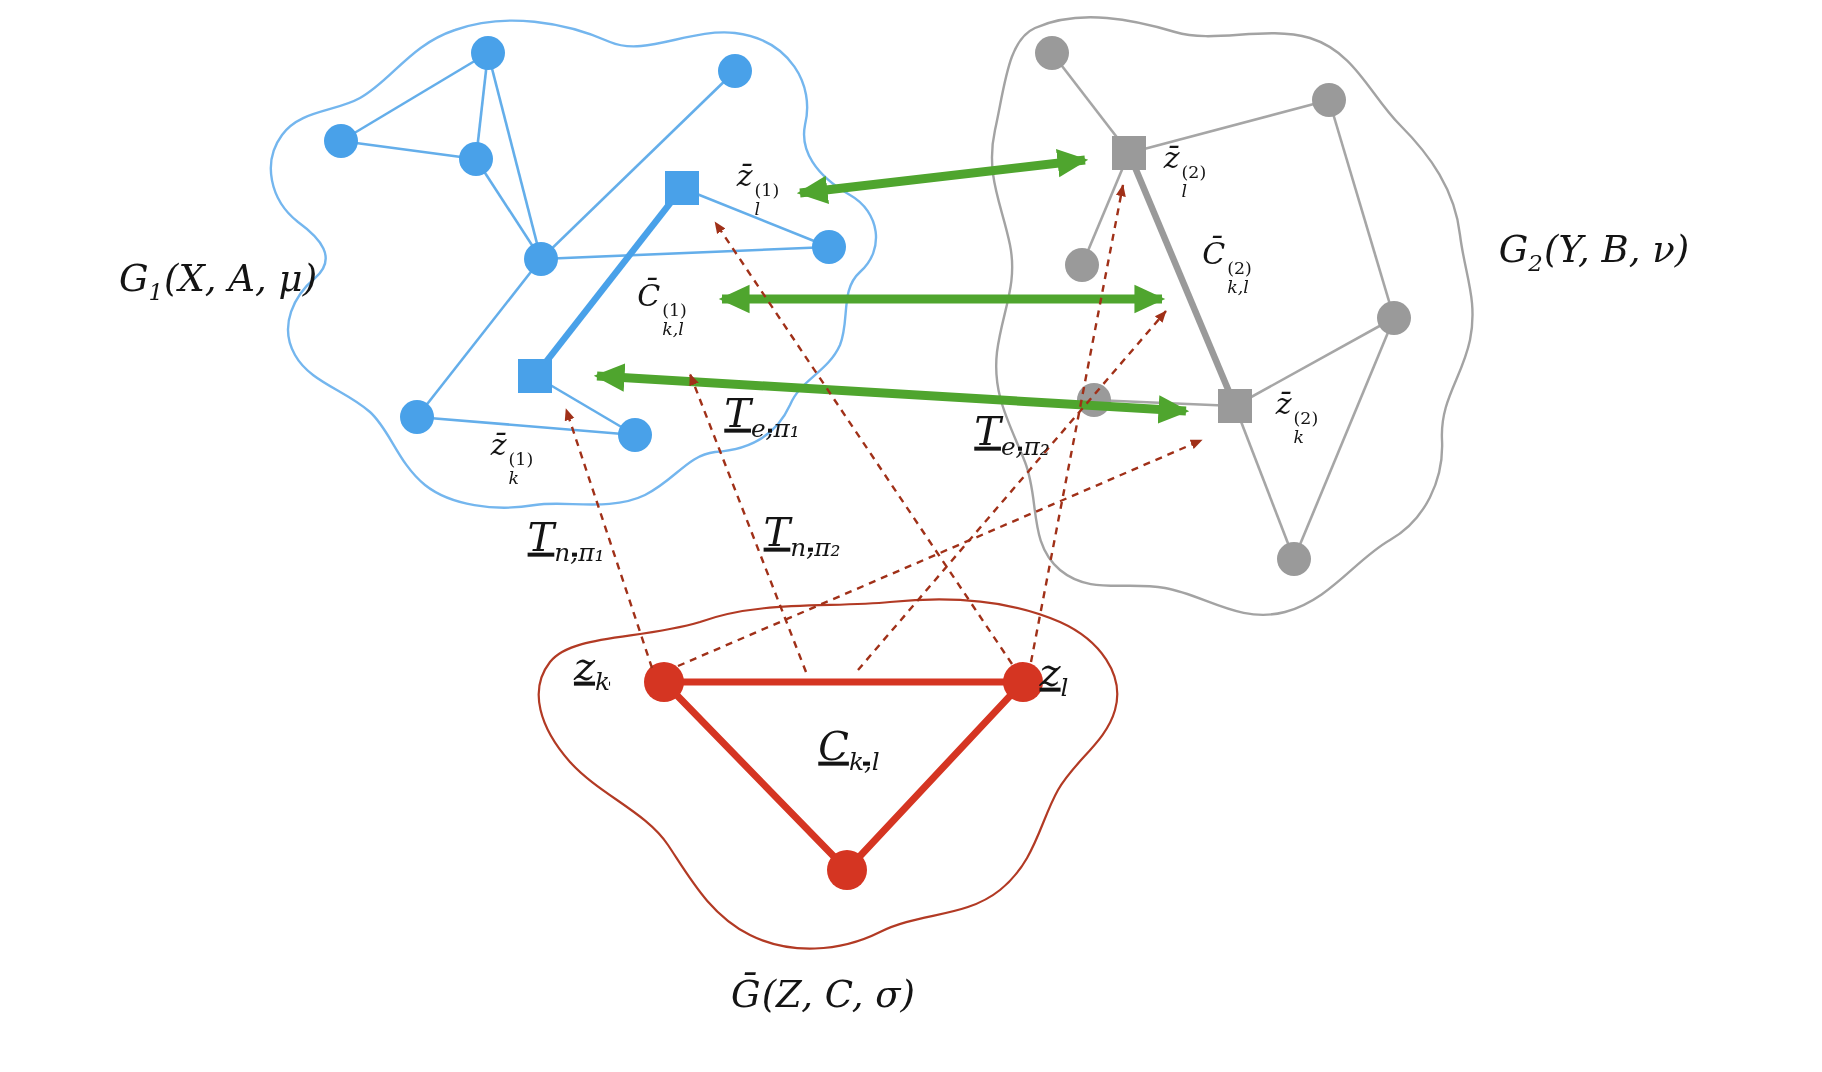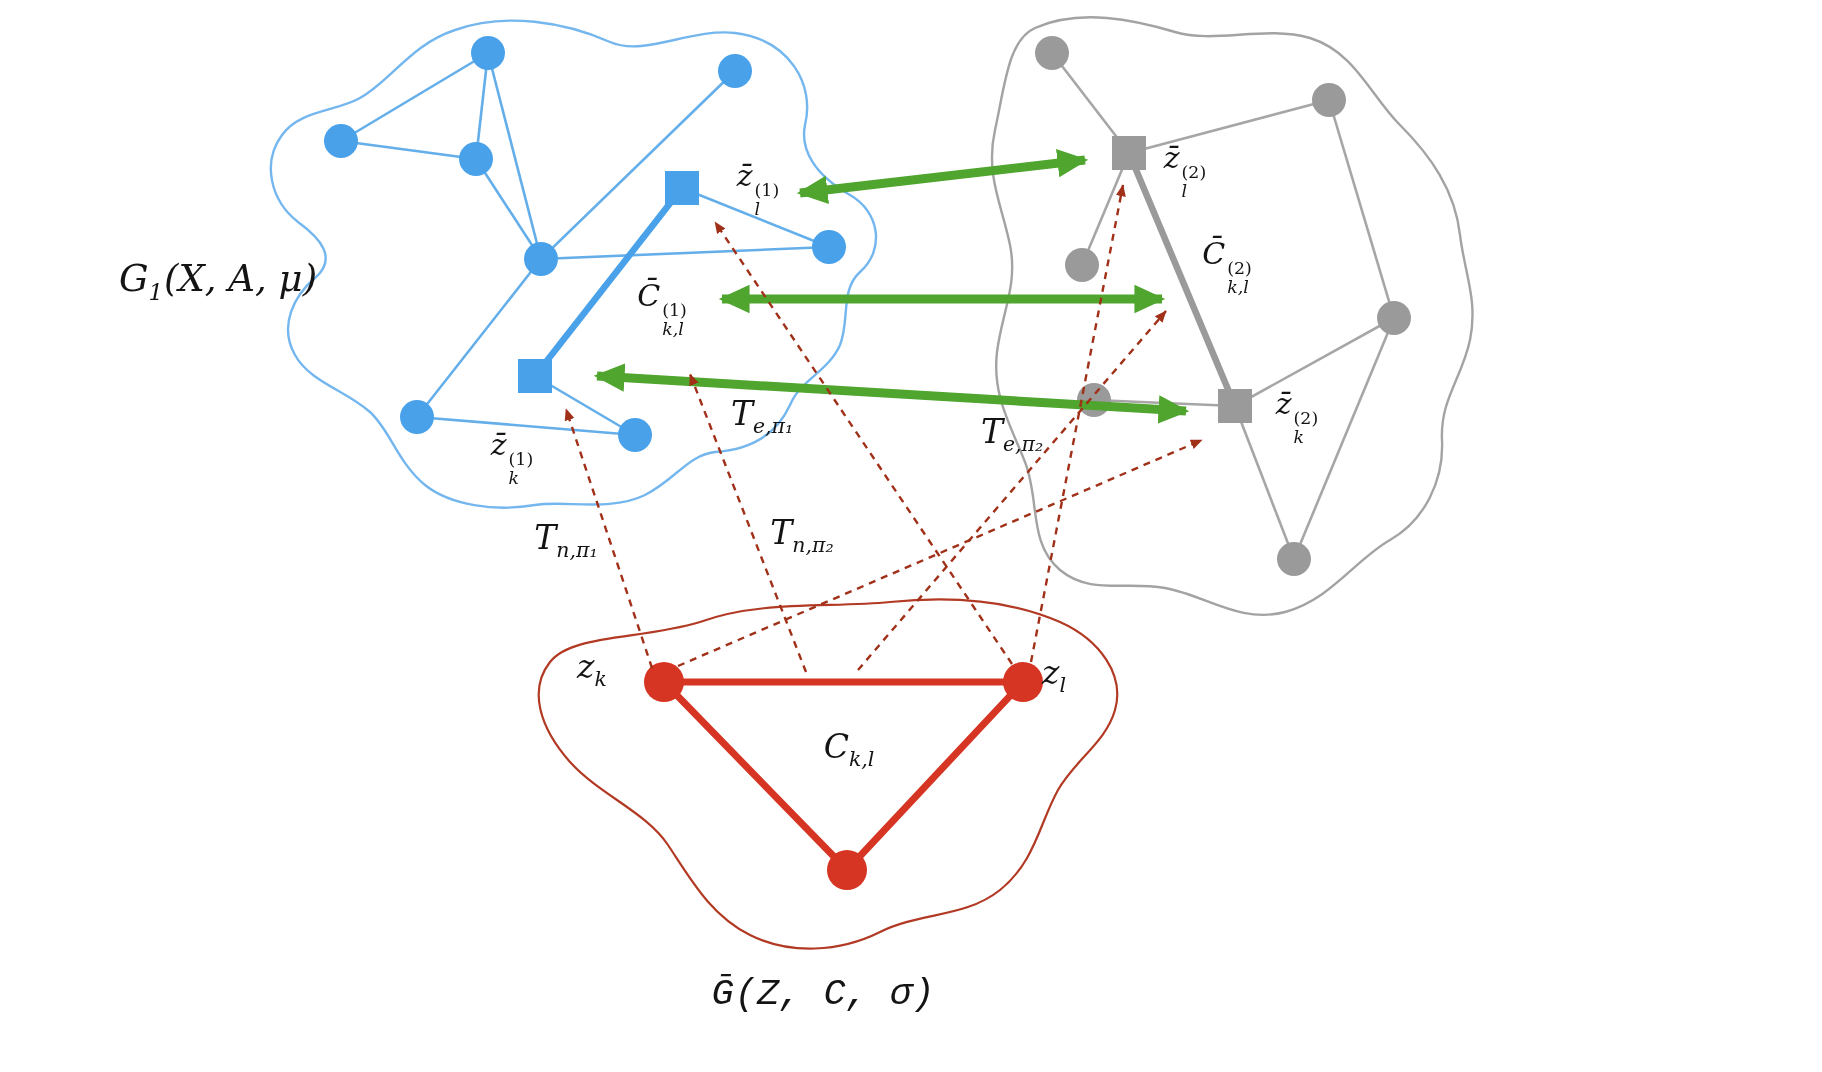--- a/index.html
+++ b/index.html
@@ -35,21 +35,21 @@
   
   .lbl {
     position:absolute;
     transform:translate(-50%,-50%);
     color:var(--text,#141414);
     font-style:italic;
     white-space:nowrap;
     line-height:1;
   }
   .sz-37 { font-size:37px; }
-  .sz-33 { font-size:33px; }
+  .sz-33 { font-size:40px;text-decoration:underline; }
   .sz-30 { font-size:30px; }
 
   .sb-inline { font-size:0.62em; font-style:italic; vertical-align:-0.4em; letter-spacing:0; }
   .args { font-style:italic; margin-left:1px; }
 
   .ss {
     display:inline-flex; flex-direction:column; align-items:flex-start;
     font-size:0.58em; line-height:1.12; vertical-align:-0.55em; margin-left:2px;
   }
   .ss .sp { font-style:normal; }
@@ -149,21 +149,24 @@
       <line class="arrow-dashed" x1="1012" y1="664" x2="715" y2="222" marker-end="url(#ar)"></line>
       <line class="arrow-dashed" x1="1031" y1="662" x2="1123" y2="185" marker-end="url(#ar)"></line>
       <line class="arrow-dashed" x1="806" y1="672" x2="690" y2="374" marker-end="url(#ar)"></line>
       <line class="arrow-dashed" x1="858" y1="670" x2="1166" y2="311" marker-end="url(#ar)"></line>
     </g>
   </svg>
 
   <div class="lbl sz-37" style="left:218px; top:282px;">
     <span>G</span><span class="sb-inline">1</span><span class="args">(X, A, μ)</span>
   </div>
-  <div class="lbl sz-37" style="left:823px; top:994px;font-family:Liberation Mono, monospace;">
+  <div class="lbl sz-37" style="left:1594px; top:253px;">
+    <span>G</span><span class="sb-inline">2</span><span class="args">(Y, B, ν)</span>
+  </div>
+  <div class="lbl sz-37" style="left:823px; top:994px;">
     <span>Ḡ</span><span class="args">(Z, C, σ)</span>
   </div>
 
   <div class="lbl sz-30" style="left:758px; top:190px;">
     <span>z̄</span><span class="ss">
         <span class="sp">(1)</span>
         <span class="sb">l</span>
       </span>
   </div>
   <div class="lbl sz-30" style="left:512px; top:459px;">

